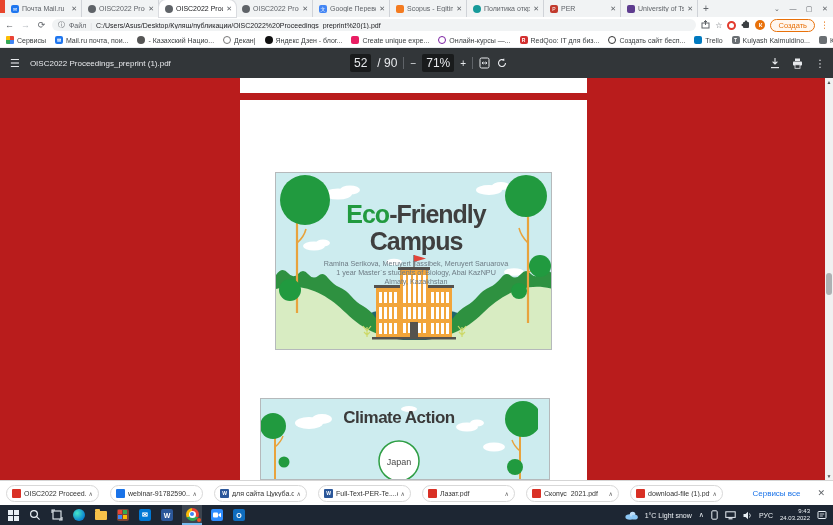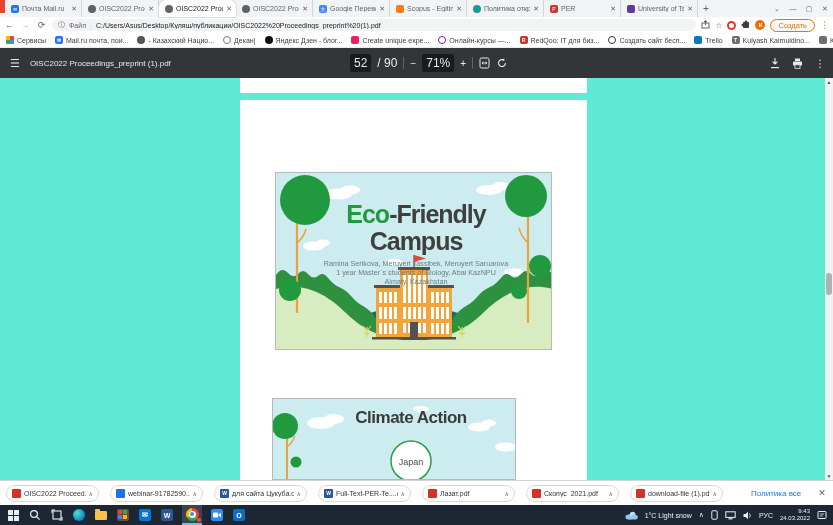--- a/index.html
+++ b/index.html
@@ -69,26 +69,26 @@
   .pdf-title { font-size:8px; white-space:nowrap; overflow:hidden; max-width:280px; }
   .pdf-center { position:absolute; left:350px; top:0; height:30px; display:flex; align-items:center; gap:6px; }
   .page-box, .zoom-box { background:#191b1c; border-radius:2px; font-size:12px; padding:2px 4px; min-width:14px; text-align:center; }
   .pdf-small { font-size:12px; color:#e8eaed; }
   .pdf-div { width:1px; height:12px; background:#5f6368; }
   .pdf-btn { font-size:10px; cursor:pointer; display:flex; align-items:center; }
   .pdf-right { position:absolute; right:8px; top:0; height:30px; display:flex; align-items:center; gap:12px; }
   .pdf-right svg { display:block; }
 
   
-  .viewer { position:absolute; left:0; top:78px; width:833px; height:402px; background:#5eead4; overflow:hidden; }
+  .viewer { position:absolute; left:0; top:78px; width:833px; height:402px; background:#b91c1c; overflow:hidden; }
   .page-prev { position:absolute; left:240px; top:0; width:347px; height:15px; background:#fff; }
   .page-main { position:absolute; left:240px; top:22px; width:347px; height:380px; background:#fff; }
   .slide { position:absolute; border:1px solid #b5b9bb; overflow:hidden; background:#cdecef; }
   .slide1 { left:275px; top:94px; width:277px; height:178px; }
-  .slide2 { left:272px; top:320px; width:244px; height:82px; }
+  .slide2 { left:260px; top:320px; width:290px; height:82px; }
   .slide svg { display:block; }
 
   
   .vscroll { position:absolute; right:0; top:0; width:8px; height:402px; background:#f1f1f1; }
   .vs-arrow { position:absolute; left:0; width:8px; height:8px; font-size:5px; color:#505050; text-align:center; line-height:8px; }
   .vs-thumb { position:absolute; left:1px; top:195px; width:6px; height:22px; background:#aeb1b3; border-radius:3px; }
 
   
   .dlbar { position:absolute; left:0; top:480px; width:833px; height:25px; background:#fff; border-top:1px solid #d5d5d5; display:flex; align-items:center; gap:11px; padding:0 6px; }
   .chip { width:93px; height:17px; border:1px solid #d8d8d8; border-radius:15px; display:flex; align-items:center; gap:3px; padding:0 5px; cursor:pointer; background:#fff; flex:none; }
@@ -468,21 +468,21 @@
       <span class="ficon f-pdf"></span>
       <span class="chip-name">Скопус_2021.pdf</span>
       <span class="chip-caret">∧</span>
     </div>
     <div class="chip">
       <span class="ficon f-pdf"></span>
       <span class="chip-name">download-file (1).pdf</span>
       <span class="chip-caret">∧</span>
     </div>
     <div class="dl-spacer"></div>
-    <span class="show-all">Политика все</span>
+    <span class="show-all">Сервисы все</span>
     <span class="dl-close">✕</span>
   </div>
 
   <div class="taskbar">
     <div class="tb-ic">
       <div class="winlogo">
           <div></div>
           <div></div>
           <div></div>
           <div></div>

